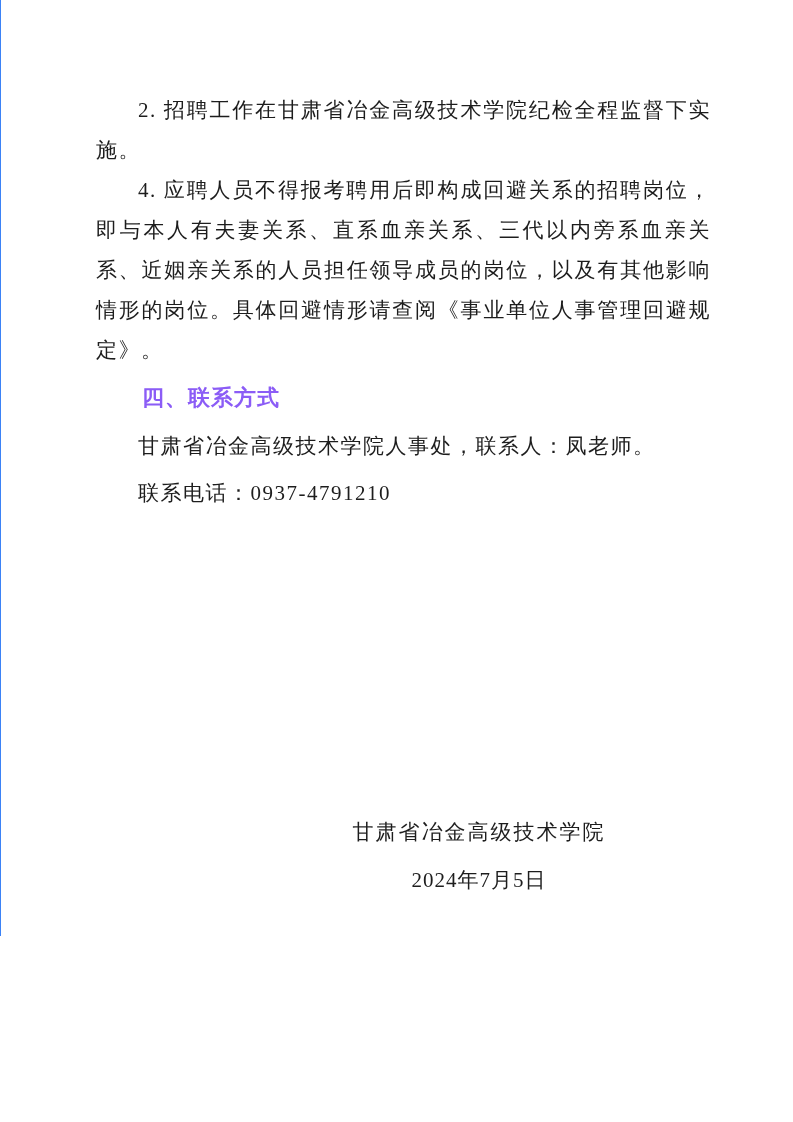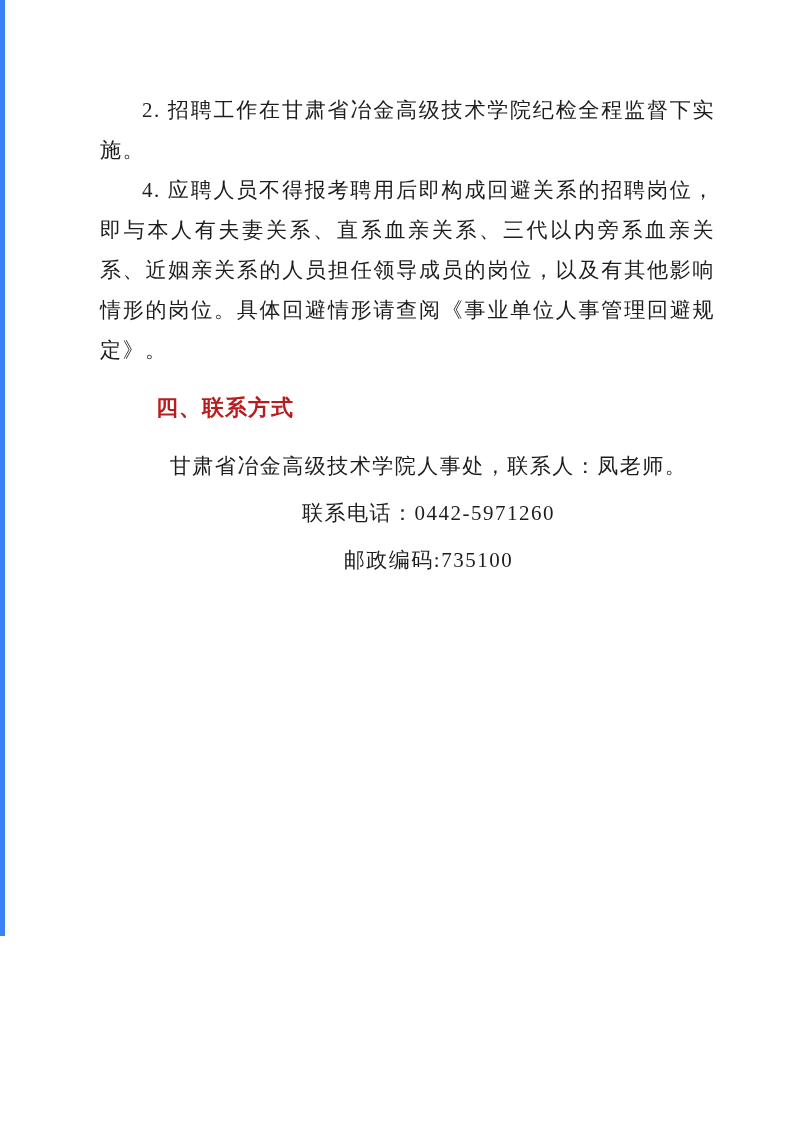--- a/index.html
+++ b/index.html
@@ -12,54 +12,53 @@
       height: 1122px;
       font-family: "Liberation Serif", "DejaVu Serif", serif;
       color: #1d1d1d;
     }
     .page {
       position: relative;
       width: 793px;
       height: 936px;
       background: #ffffff;
       overflow: hidden;
-      border-left: 5px solid #3b82f6;
+      border-left: 1px solid #3b82f6;
       box-sizing: border-box;
     }
     .content {
       position: absolute;
       left: 95px;
       top: 90px;
       width: 615px;
     }
     .body-para {
       margin: 0;
       font-size: 21px;
       line-height: 40px;
       letter-spacing: 1.5px;
       text-align: justify;
       text-indent: 42px;
     }
     .section-heading {
-      margin: 18px;
+      margin: 8px;
       font-size: 22px;
       line-height: 40px;
       font-weight: bold;
       font-family: "Liberation Sans", "DejaVu Sans", sans-serif;
       text-indent: 38px;
       letter-spacing: 1px;
-      color: #b91c1c;
+      color: #8b5cf6;
     }
     .contact-line {
       margin: 7px 0 0 0;
       font-size: 21px;
       line-height: 40px;
       letter-spacing: 1.5px;
       text-indent: 42px;
-      text-align: center;
     }
     .signature {
       position: absolute;
       top: 812px;
       left: 318px;
       width: 320px;
       text-align: center;
     }
     .sig-org {
       margin: 0;
@@ -76,17 +75,20 @@
   </style>
 </head>
 <body>
 
 <div class="page">
   <div class="content">
     <p class="body-para">2. 招聘工作在甘肃省冶金高级技术学院纪检全程监督下实施。</p>
     <p class="body-para">4. 应聘人员不得报考聘用后即构成回避关系的招聘岗位，即与本人有夫妻关系、直系血亲关系、三代以内旁系血亲关系、近姻亲关系的人员担任领导成员的岗位，以及有其他影响情形的岗位。具体回避情形请查阅《事业单位人事管理回避规定》。</p>
     <h2 class="section-heading">四、联系方式</h2>
     <p class="contact-line">甘肃省冶金高级技术学院人事处，联系人：凤老师。</p>
-    <p class="contact-line">联系电话：0442-5971260</p>
-    <p class="contact-line">邮政编码:735100</p>
+    <p class="contact-line">联系电话：0937-4791210</p>
   </div>
 
+  <div class="signature">
+    <p class="sig-org">甘肃省冶金高级技术学院</p>
+    <p class="sig-date">2024年7月5日</p>
+  </div>
 </div>
 
 </body></html>

